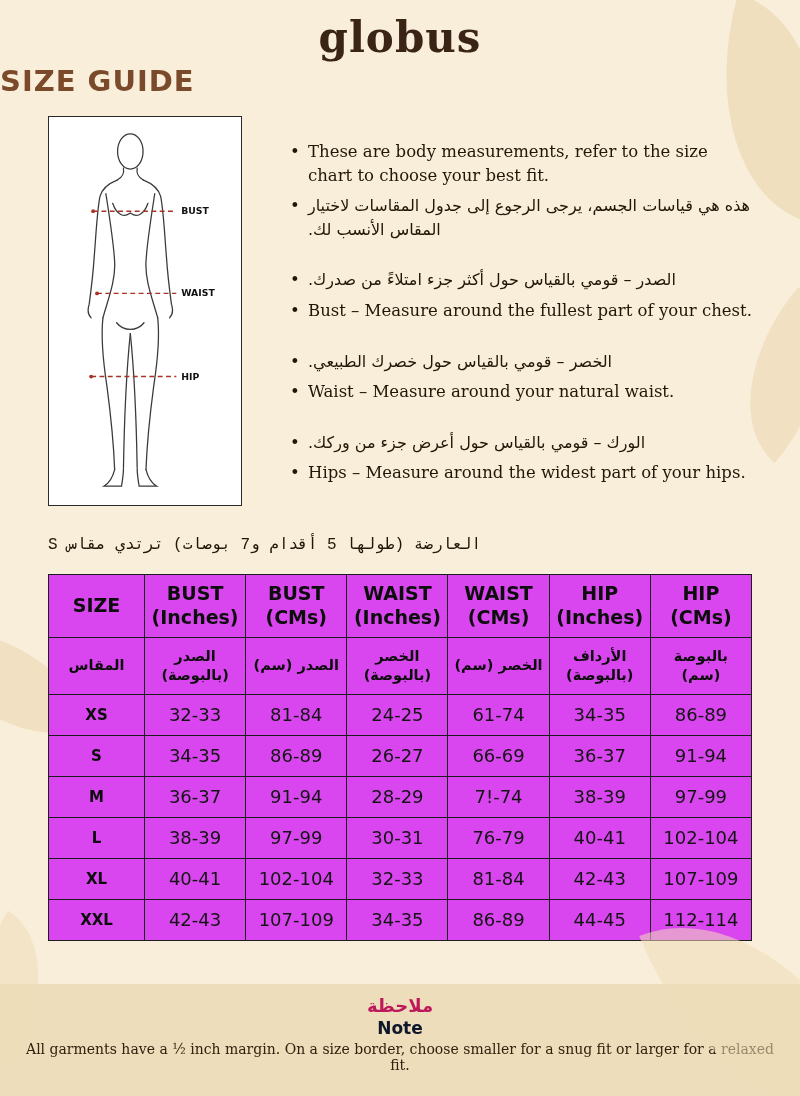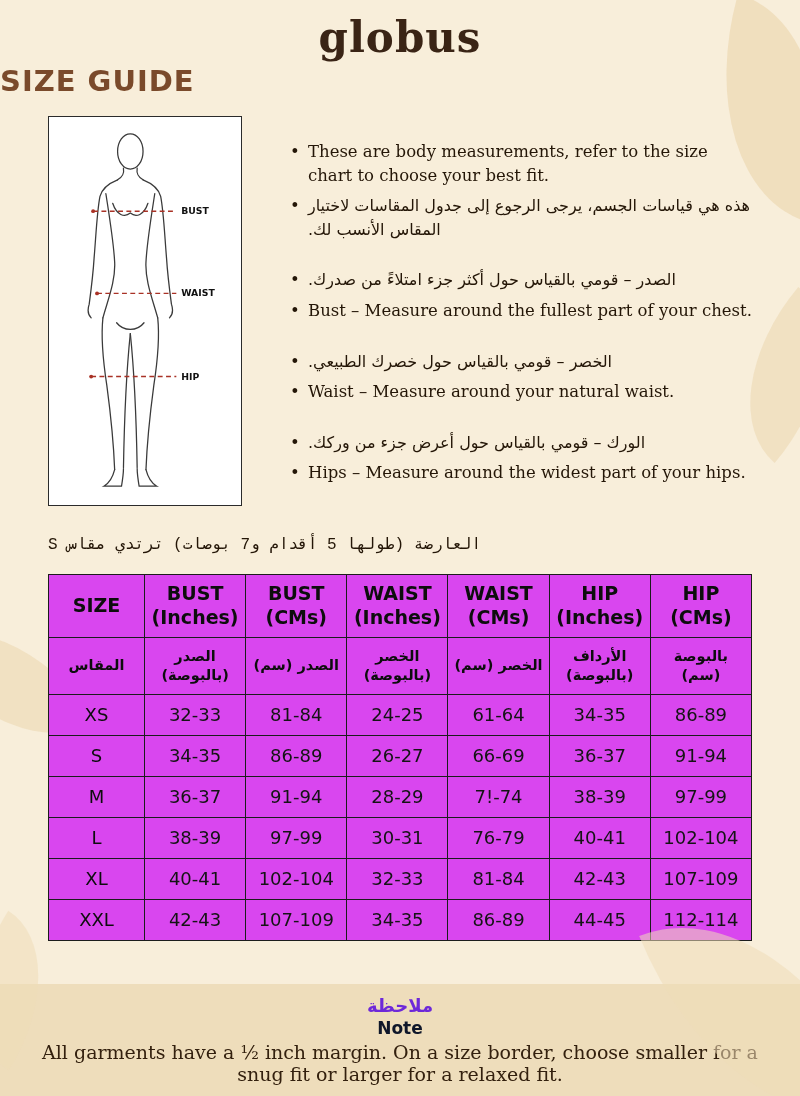--- a/index.html
+++ b/index.html
@@ -31,27 +31,27 @@
   .caption .cap-ar{direction:rtl;unicode-bidi:isolate;text-align:left;font-family:Liberation Mono, monospace;font-size:16px;}
   .caption .cap-en{font-size:15.5px;margin-top:3px;}
 
   table.size-table{position:relative;z-index:1;margin:20px 48px 0;width:704px;border-collapse:collapse;background:#d946ef;font-family:"DejaVu Sans",sans-serif;table-layout:fixed;}
   .size-table th,.size-table td{border:1.4px solid #1c1c1c;text-align:center;vertical-align:middle;padding:0 2px;}
   .size-table col.c-size{width:96px;}
   .th-en{height:62px;font-size:19px;font-weight:700;line-height:1.25;color:#0d0d0d;}
   .th-en .hl{display:block;}
   .th-ar{height:56px;font-size:14.5px;font-weight:700;direction:rtl;line-height:1.3;color:#0d0d0d;}
   .size-table td{height:40px;font-size:18px;color:#141414;}
-  .size-table td.size-cell{font-weight:400;font-size:18px;color:#0d0d0d;}
+  .size-table td.size-cell{font-weight:700;font-size:15px;color:#0d0d0d;}
 
   .note{position:absolute;left:0;right:0;top:984px;bottom:0;background:#eeddbb;z-index:1;text-align:center;padding-top:11px;}
-  .note .nt-ar{direction:rtl;unicode-bidi:isolate;font-family:"DejaVu Sans",sans-serif;font-weight:700;font-size:18px;color:#6d28d9;}
+  .note .nt-ar{direction:rtl;unicode-bidi:isolate;font-family:"DejaVu Sans",sans-serif;font-weight:700;font-size:18px;color:#be185d;}
   .note .nt-en{font-family:"DejaVu Sans",sans-serif;font-weight:700;font-size:17px;color:#0f172a;margin-top:2px;}
   .note .nb-ar{direction:rtl;unicode-bidi:isolate;font-family:"DejaVu Sans",sans-serif;font-size:14px;color:#33200e;margin-top:7px;padding:0 20px;}
-  .note .nb-en{font-family:"DejaVu Serif",serif;font-size:19px;color:#33200e;margin-top:3px;padding:0 20px;}
+  .note .nb-en{font-family:"DejaVu Serif",serif;font-size:14px;color:#33200e;margin-top:3px;padding:0 20px;}
 </style>
 </head>
 <body>
 
 <div class="page">
 
   <div class="leaf l1"></div>
   <div class="leaf l2"></div>
   <div class="leaf l3"></div>
   <div class="leaf l4"></div>
@@ -173,21 +173,21 @@
         <th class="th-ar">الأرداف (بالبوصة)</th>
         <th class="th-ar">بالبوصة (سم)</th>
       </tr>
     </thead>
     <tbody>
       <tr>
         <td class="size-cell">XS</td>
         <td>32-33</td>
         <td>81-84</td>
         <td>24-25</td>
-        <td>61-64</td>
+        <td>61-74</td>
         <td>34-35</td>
         <td>86-89</td>
       </tr>
       <tr>
         <td class="size-cell">S</td>
         <td>34-35</td>
         <td>86-89</td>
         <td>26-27</td>
         <td>66-69</td>
         <td>36-37</td>

